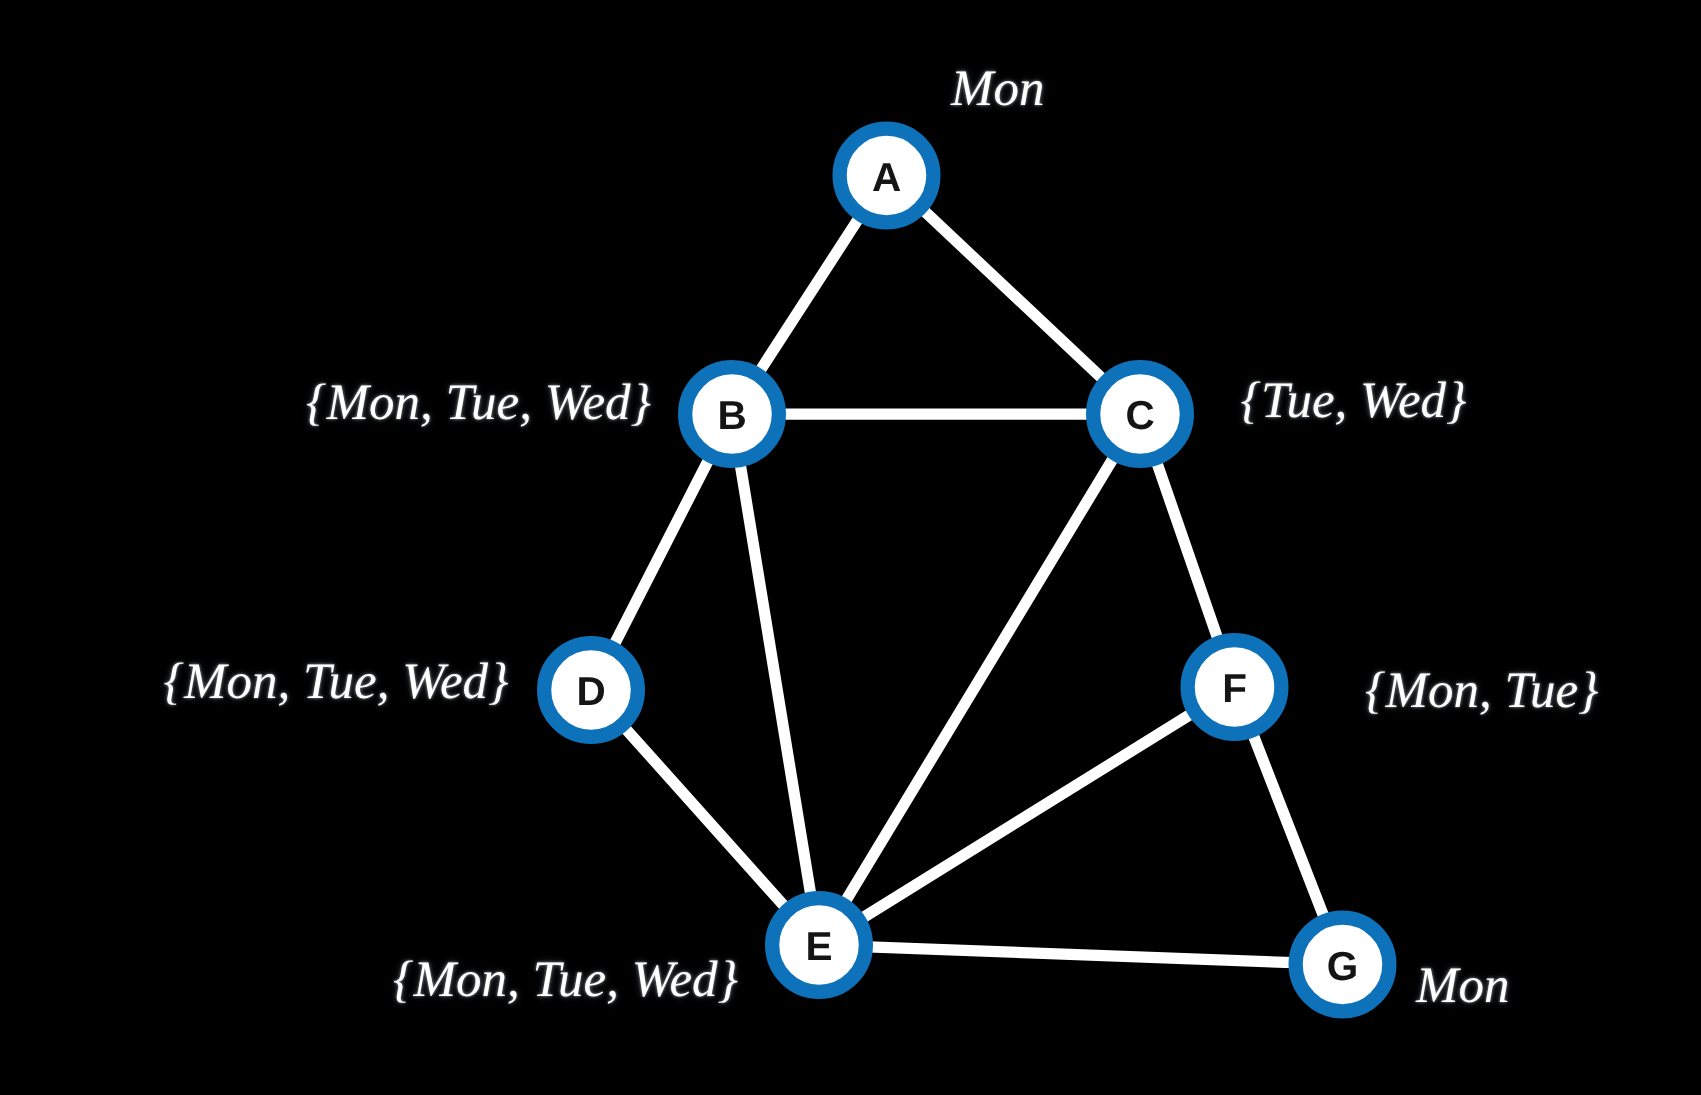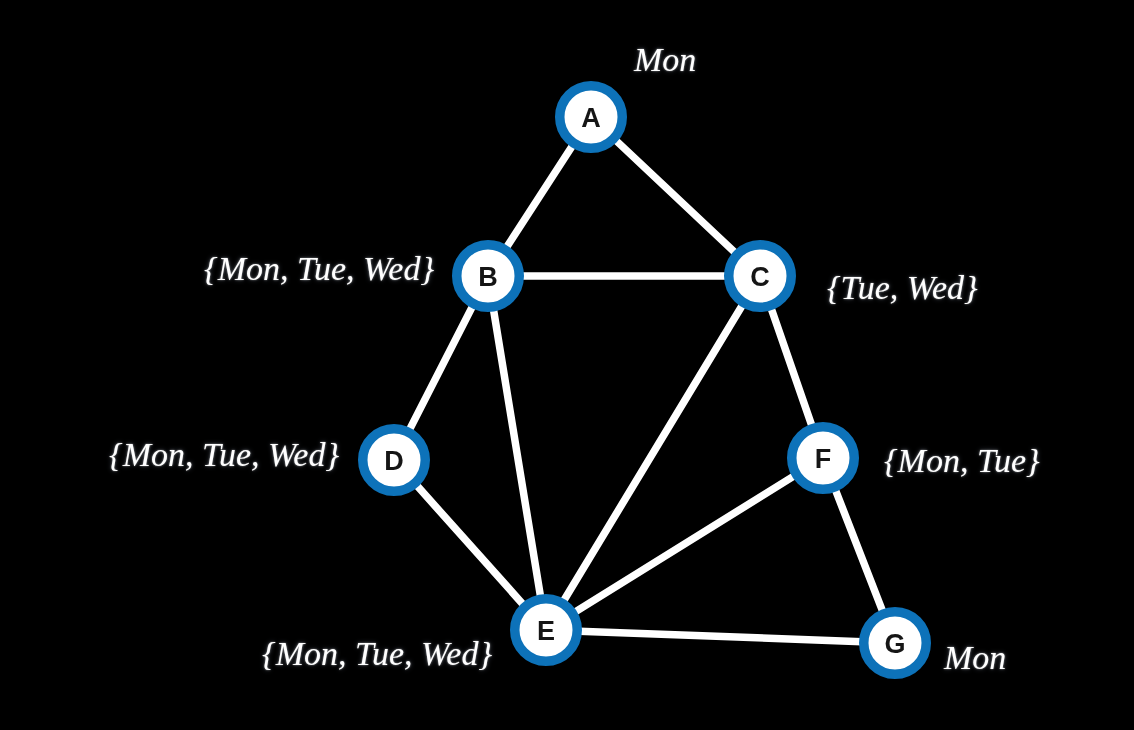--- a/index.html
+++ b/index.html
@@ -106,19 +106,19 @@
         </g>
         <g>
           <circle cx="895" cy="643" r="31.25" class="node-ring"></circle>
           <text x="895" y="644" class="node-letter">G</text>
         </g>
       </g>
   </svg>
   <div id="label-layer">
       <div class="domain-label label-right" style="left: 634px; top: 60px;">Mon</div>
       <div class="domain-label label-left" style="left: 434px; top: 269px;">{Mon, Tue, Wed}</div>
-      <div class="domain-label label-right" style="left: 827px; top: 268px; margin-top: 20px;">{Tue, Wed}</div>
+      <div class="domain-label label-right" style="left: 827px; top: 268px;">{Tue, Wed}</div>
       <div class="domain-label label-left" style="left: 339px; top: 455px;">{Mon, Tue, Wed}</div>
-      <div class="domain-label label-right" style="left: 884px; top: 461px;">{Mon, Tue}</div>
+      <div class="domain-label label-right" style="left: 910px; top: 461px;">{Mon, Tue}</div>
       <div class="domain-label label-left" style="left: 492px; top: 654px;">{Mon, Tue, Wed}</div>
       <div class="domain-label label-right" style="left: 944px; top: 658px;">Mon</div>
     </div>
 </div>
 
 </body></html>

